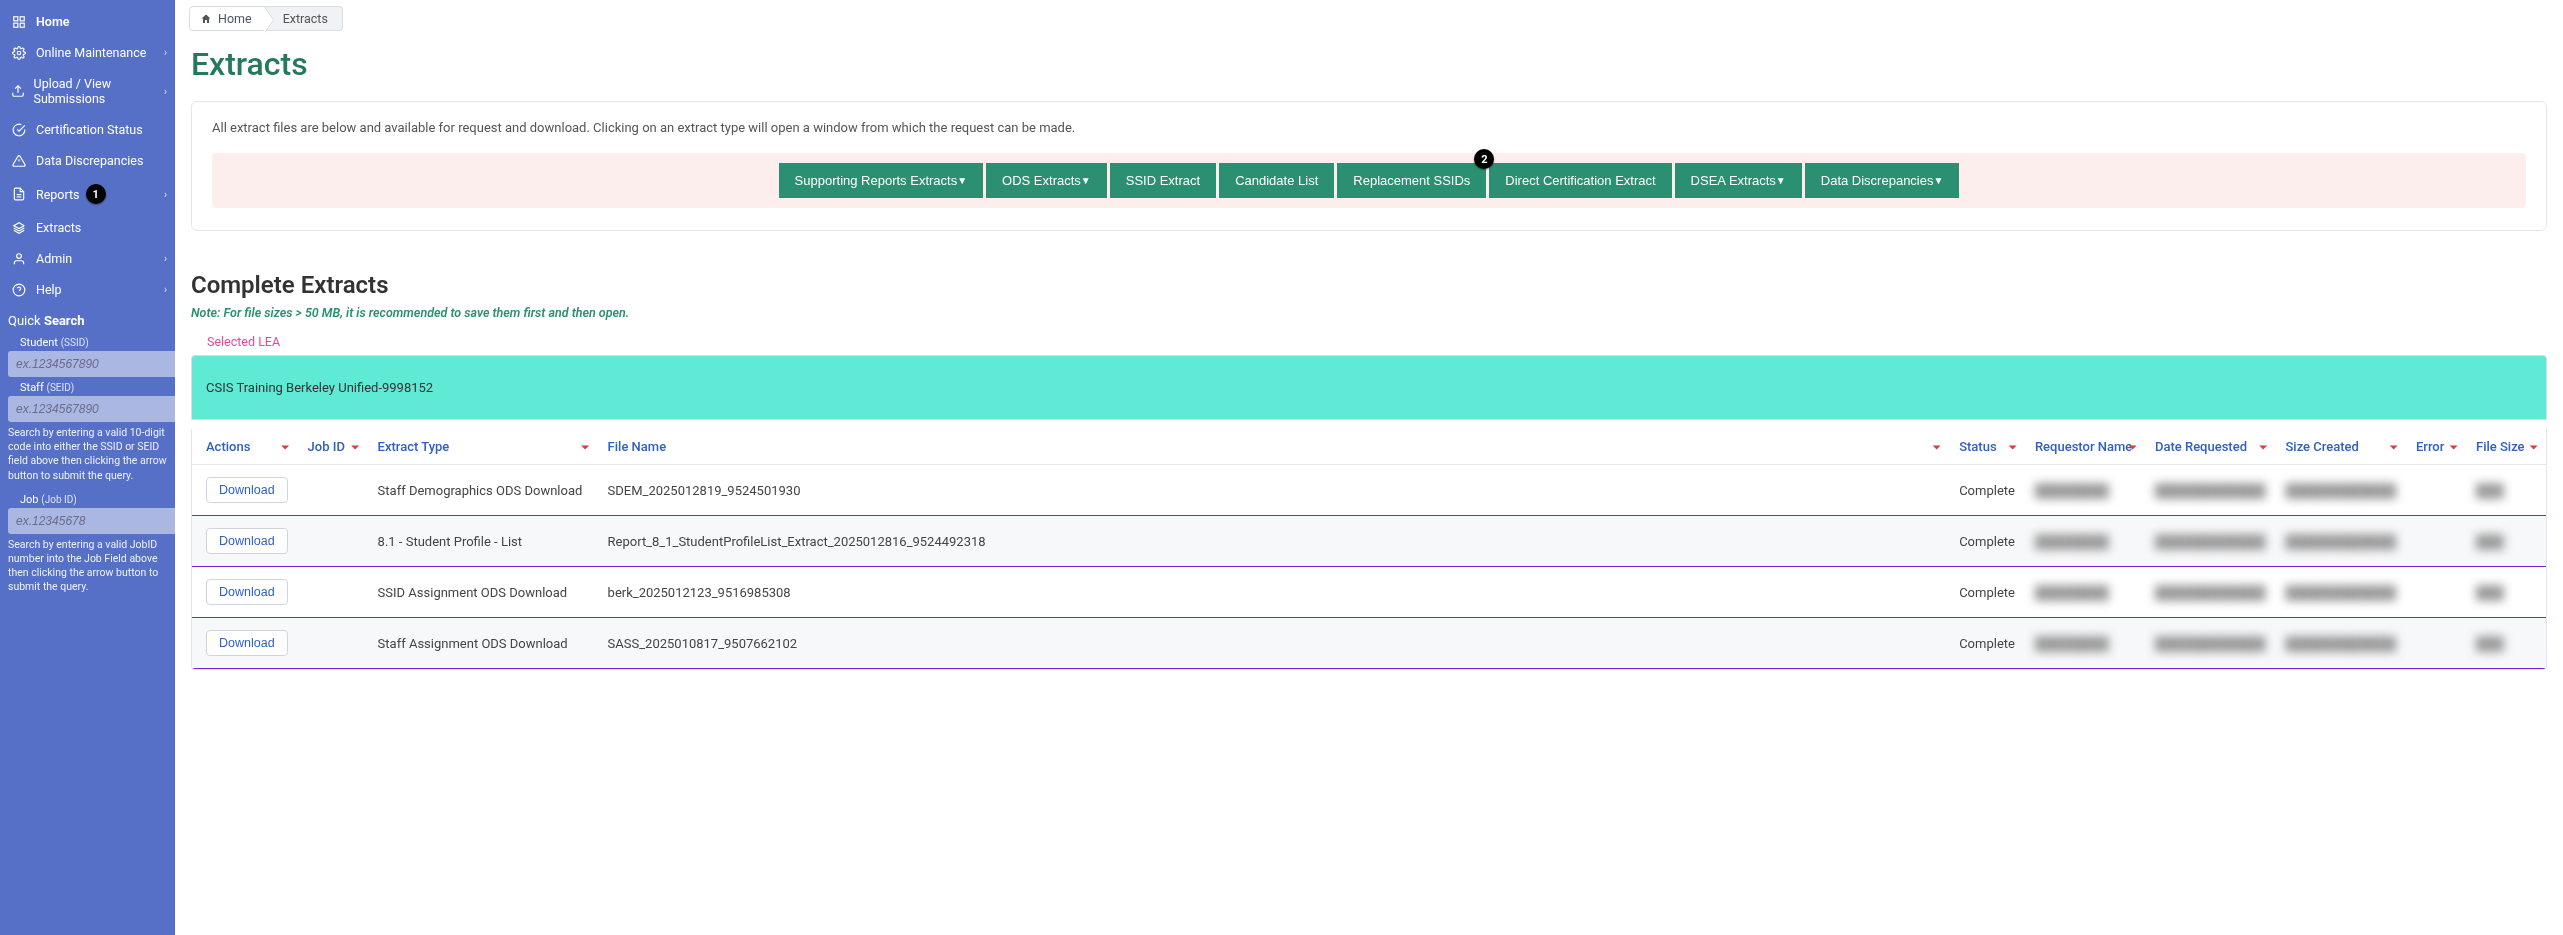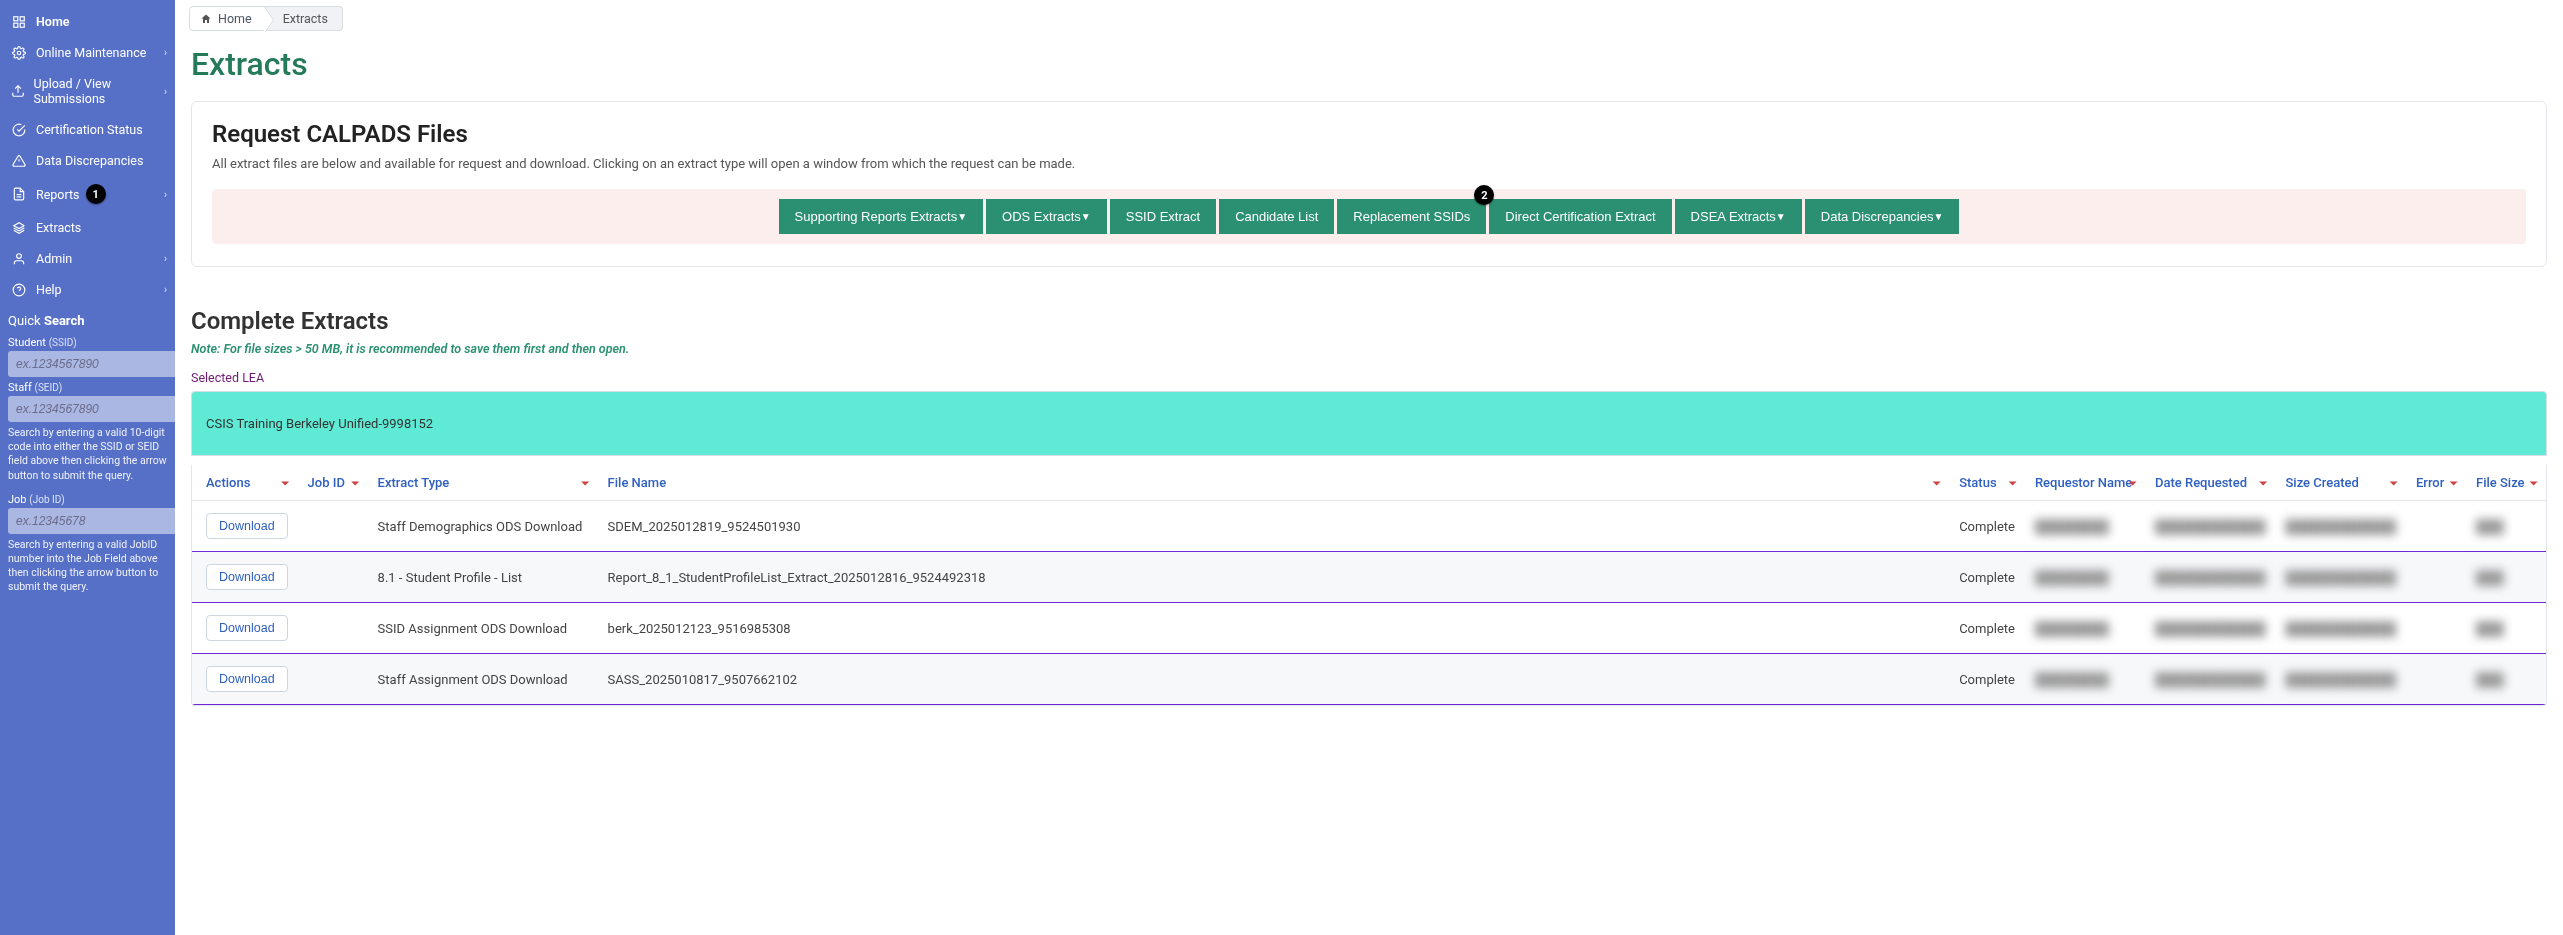--- a/index.html
+++ b/index.html
@@ -36,21 +36,21 @@
     display:flex; align-items:center; justify-content:center;
     margin-left: 6px;
     box-shadow: 0 1px 2px rgba(0,0,0,0.4);
   }
   .quick-search {
     padding: 8px 8px 12px;
     font-size: 12px;
   }
   .quick-search h4 { font-size: 13px; font-weight: 400; margin-bottom: 8px; }
   .quick-search h4 b { font-weight: 700; }
-  .qs-label { font-size: 11px; margin: 4px 0 2px; }
+  .qs-label { font-size: 11px; margin: 4px 12px 2px; }
   .qs-label small { opacity: 0.8; font-size: 10px; }
   .qs-row { display:flex; margin-bottom: 4px; }
   .qs-row input {
     flex: 1; border: none; padding: 6px 8px; font-size: 12px;
     background: #aab7e2; color: #333; border-radius: 3px 0 0 3px;
   }
   .qs-row input::placeholder { color: #6b6b8a; font-style: italic; }
   .qs-row button {
     width: 26px; background: #2e9e6f; border:none; color:#fff; cursor:pointer;
     border-radius: 0 3px 3px 0; display:flex; align-items:center; justify-content:center;
@@ -76,21 +76,21 @@
   .card h2 { font-size: 24px; font-weight: 600; color:#222; margin-bottom: 8px; }
   .card .desc { font-size: 13px; color:#555; margin-bottom: 18px; }
   .btn-row-wrap { background:#fdeeee; border-radius:4px; padding: 10px; display:flex; justify-content:center; }
   .btn-row { display:flex; gap:3px; position:relative; }
   .gbtn { background:#2a9071; color:#fff; border:none; padding: 10px 16px; font-size:13px; cursor:pointer; display:flex; align-items:center; font-weight:500; }
   .gbtn .caret { font-size:10px; }
   .badge-over { position:absolute; top:-14px; right:-8px; }
 
   .sect-title { font-size: 24px; font-weight:600; padding: 22px 16px 6px; }
   .note { color:#2a9071; font-style:italic; font-size:12.5px; font-weight:600; padding: 0 16px 14px; }
-  .sel-lea-lbl { padding: 0 16px 6px; font-size:12.5px; color:#701a75; }
+  .sel-lea-lbl { padding: 0 32px 6px; font-size:12.5px; color:#ec4899; }
   .sel-lea-box { margin: 0 16px 9px; background:#5eead4; border:1px solid #d8dde3; border-radius:4px 4px 0 0; padding: 24px 14px; font-size:13px; color:#333; }
   .tbl-wrap { margin: 0 16px 0; border:1px solid #e3e6eb; border-top:none; border-radius:0 0 4px 4px; overflow:hidden; }
   table { width:100%; border-collapse: collapse; font-size:13px; }
   thead th { text-align:left; font-weight:500; color:#3060c0; padding:10px 10px; border-bottom:1px solid #e3e6eb; position:relative; background:#fff; }
   thead th:first-child { padding-left:14px; }
   .filter-icon { position:absolute; right:8px; top:50%; transform:translateY(-50%); font-size:11px; color:#c44; }
   tbody td { padding: 12px 10px; border-bottom:1px solid #6d28d9; color:#444; vertical-align:middle; }
   tbody tr:nth-child(even) td { background:#f7f8fa; }
   tbody td:first-child { padding-left:14px; }
   .dl-btn { background:#fff; border:1px solid #cfd5df; color:#3060c0; padding:5px 12px; border-radius:4px; cursor:pointer; font-size:12.5px; }
@@ -234,21 +234,20 @@
           </svg>
         </span>
       <span>Home</span>
     </div>
     <div class="bc-ext">Extracts</div>
   </div>
 
   <h1 class="page-title">Extracts</h1>
 
   <div class="card">
-    <h2>Request CALPADS Files</h2>
     <p class="desc">All extract files are below and available for request and download. Clicking on an extract type will open a window from which the request can be made.</p>
     <div class="btn-row-wrap">
       <div class="btn-row">
         <button class="gbtn">
             <span>Supporting Reports Extracts</span>
             <span class="caret">▼</span>
           </button>
         <button class="gbtn">
             <span>ODS Extracts</span>
             <span class="caret">▼</span>

